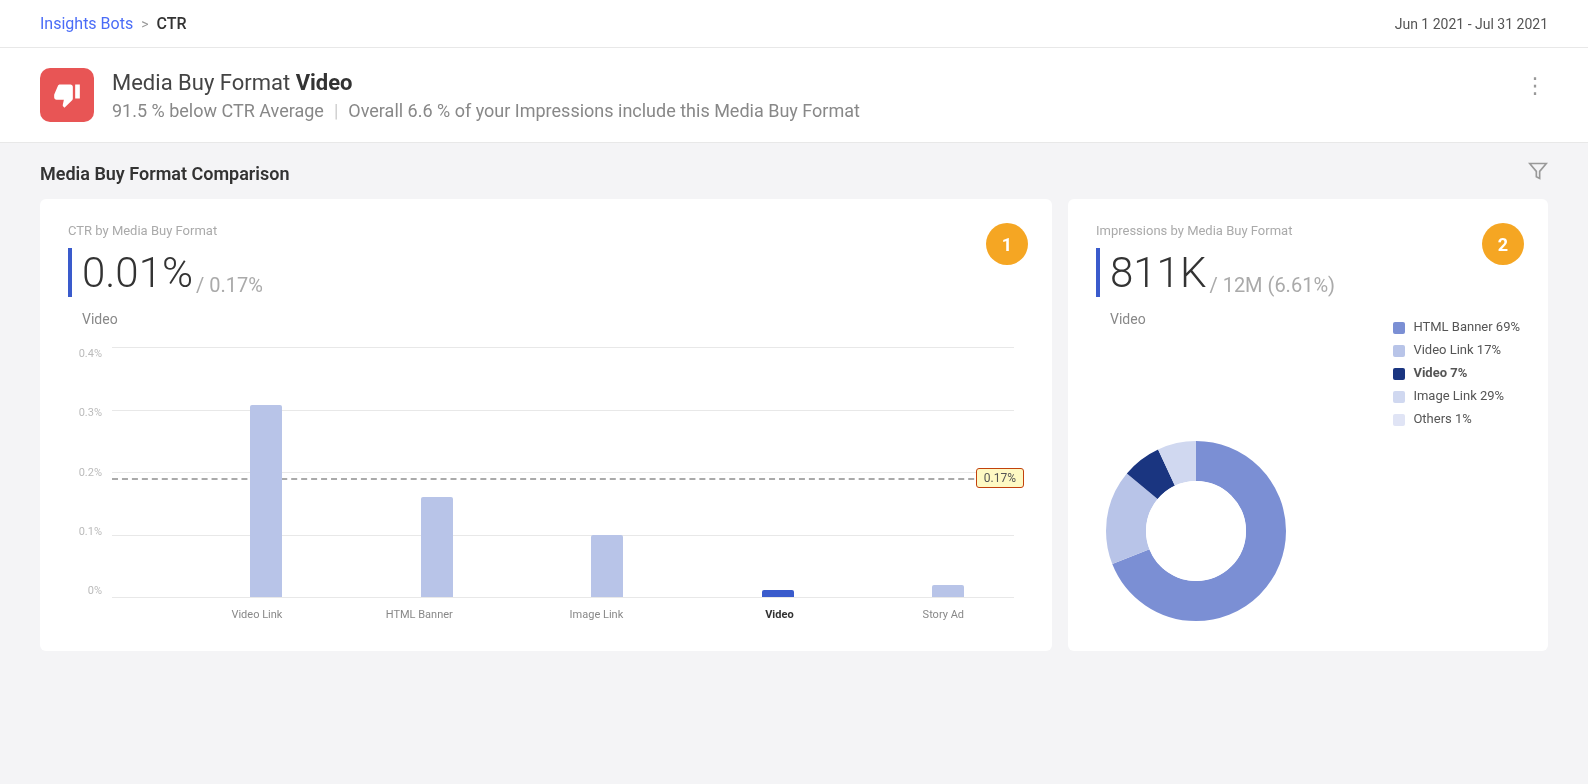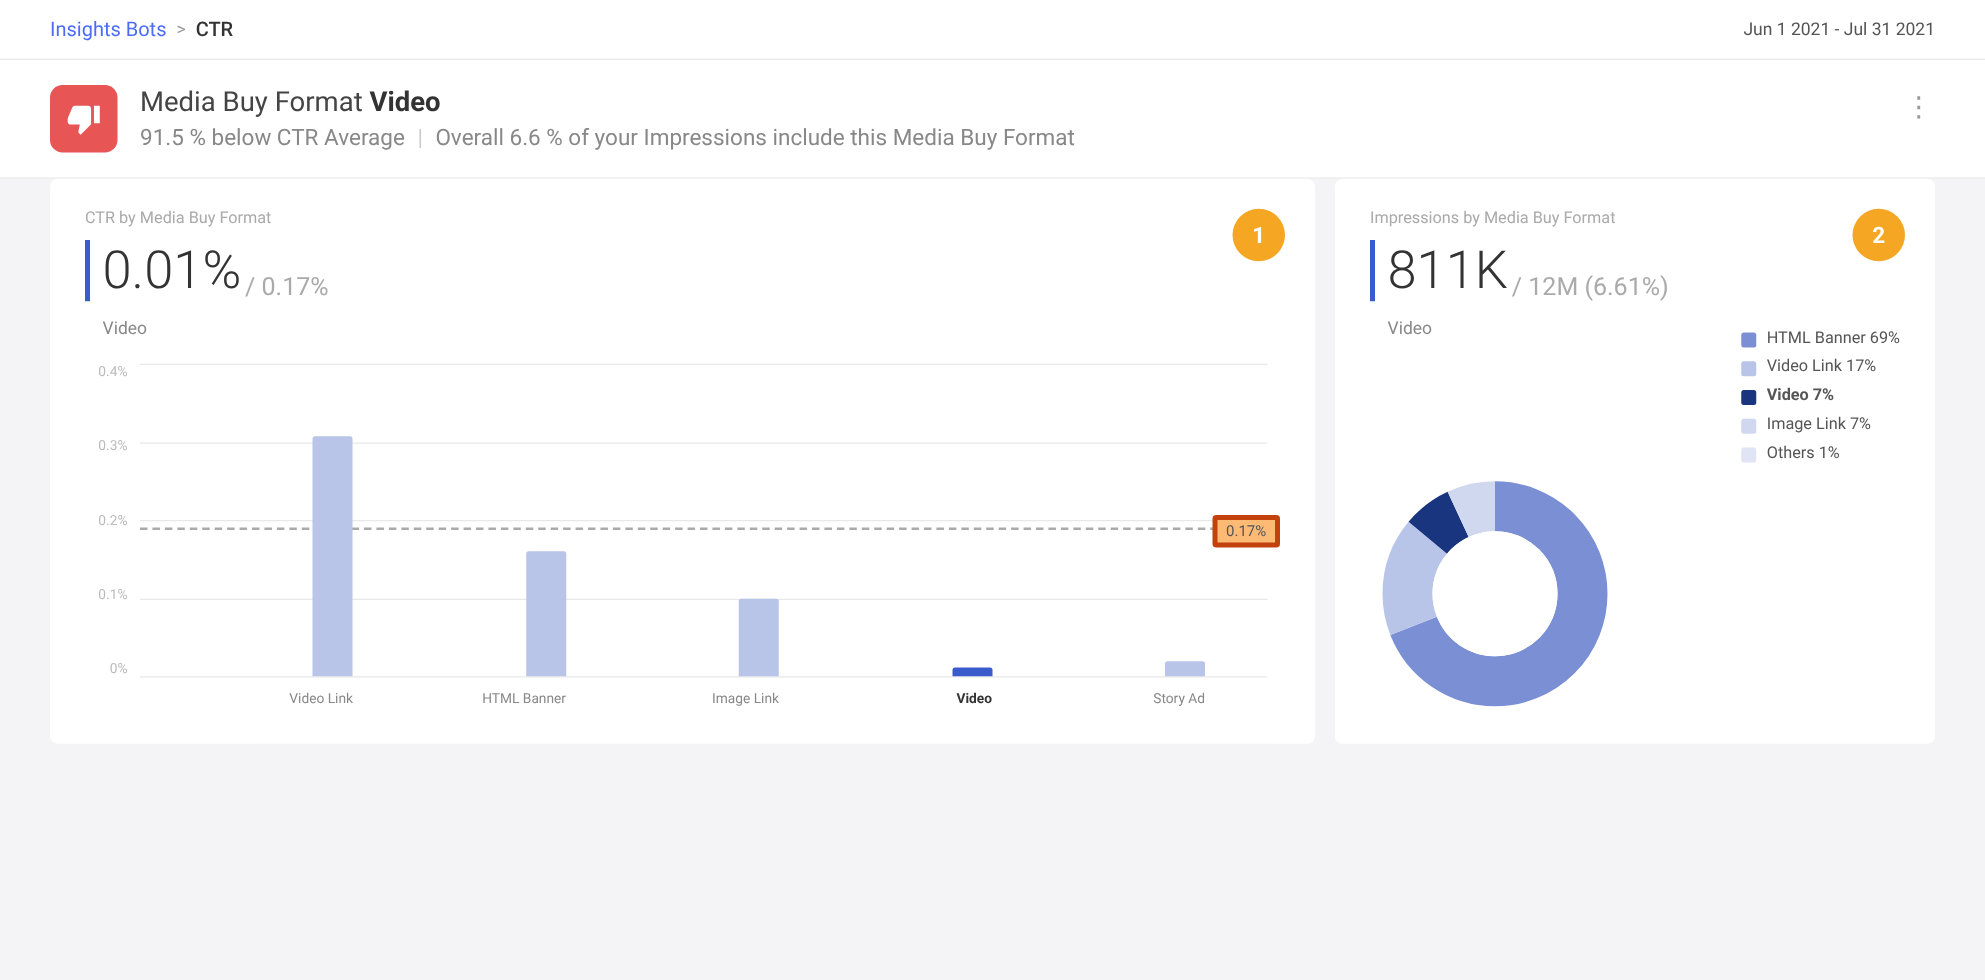--- a/index.html
+++ b/index.html
@@ -293,20 +293,29 @@
         <span>91.5 % below CTR Average</span>
         <span class="bot-subtitle-sep">|</span>
         <span>Overall  6.6 % of your Impressions include this Media Buy Format</span>
       </div>
     </div>
   </div>
   <div class="more-btn">⋮</div>
 </div>
 
 <div class="comparison-section">
+  <div class="comparison-header">
+    <span class="comparison-title">Media Buy Format Comparison</span>
+    <span class="filter-icon">
+      
+      <svg width="20" height="20" viewBox="0 0 24 24" fill="none" stroke="#999" stroke-width="2">
+        <polygon points="22 3 2 3 10 12.46 10 19 14 21 14 12.46 22 3"></polygon>
+      </svg>
+    </span>
+  </div>
 
   <div class="charts-container">
 
     <div class="chart-card">
       <div class="chart-label">CTR by Media Buy Format</div>
       <div class="metric-display">
         <span class="metric-value">0.01%</span>
         <span class="metric-secondary">/ 0.17%</span>
       </div>
       <div class="metric-name">Video</div>
@@ -325,21 +334,21 @@
         <div style="position:absolute;left:44px;right:10px;top:0;bottom:30px;">
           <div style="position:absolute;top:0%;left:0;right:0;height:1px;background:#e8e8e8;"></div>
           <div style="position:absolute;top:25%;left:0;right:0;height:1px;background:#e8e8e8;"></div>
           <div style="position:absolute;top:50%;left:0;right:0;height:1px;background:#e8e8e8;"></div>
           <div style="position:absolute;top:75%;left:0;right:0;height:1px;background:#e8e8e8;"></div>
           <div style="position:absolute;top:100%;left:0;right:0;height:1px;background:#e8e8e8;"></div>
         </div>
 
         <div style="position:absolute;left:44px;right:10px;bottom:calc(30px + 42.5%);height:0;">
           <div style="width:100%;height:1px;border-top:2px dashed #aaa;position:relative;">
-            <span style="position:absolute;right:-10px;top:-12px;background:#fdba74;border:4px solid #c2410c;padding:2px 7px;font-size:12px;color:#555;border-radius:3px;white-space:nowrap;">0.17%</span>
+            <span style="position:absolute;right:-10px;top:-12px;background:#fef9c3;border:1px solid #c2410c;padding:2px 7px;font-size:12px;color:#555;border-radius:3px;white-space:nowrap;">0.17%</span>
           </div>
         </div>
 
         <div style="position:absolute;left:44px;right:60px;bottom:30px;top:0;display:flex;align-items:flex-end;">
 
           <div class="bar-group">
             <div class="bar" style="height:77%;background:#b8c4e8;"></div>
             <span class="bar-x-label">Video Link</span>
           </div>
 
@@ -383,21 +392,21 @@
         <div class="legend-item">
           <div class="legend-dot" style="background:#b8c4e8;"></div>
           <span>Video Link 17%</span>
         </div>
         <div class="legend-item">
           <div class="legend-dot" style="background:#1a3580;"></div>
           <span style="font-weight:700;">Video 7%</span>
         </div>
         <div class="legend-item">
           <div class="legend-dot" style="background:#d0d8f0;"></div>
-          <span>Image Link 7%</span>
+          <span>Image Link 29%</span>
         </div>
         <div class="legend-item">
           <div class="legend-dot" style="background:#e0e4f5;"></div>
           <span>Others 1%</span>
         </div>
       </div>
 
       <div class="donut-container">
         <svg class="donut-svg" viewBox="0 0 200 200">
 

